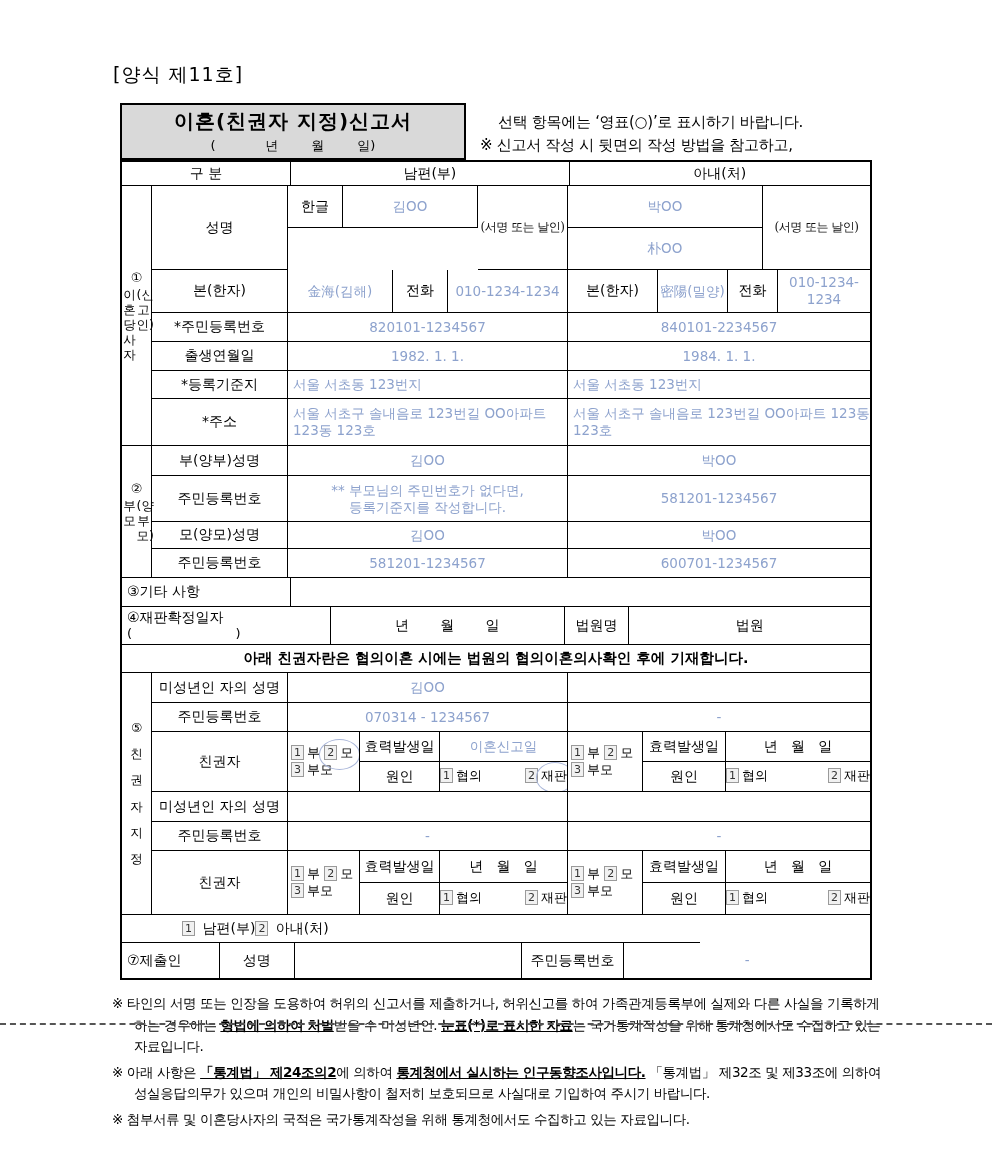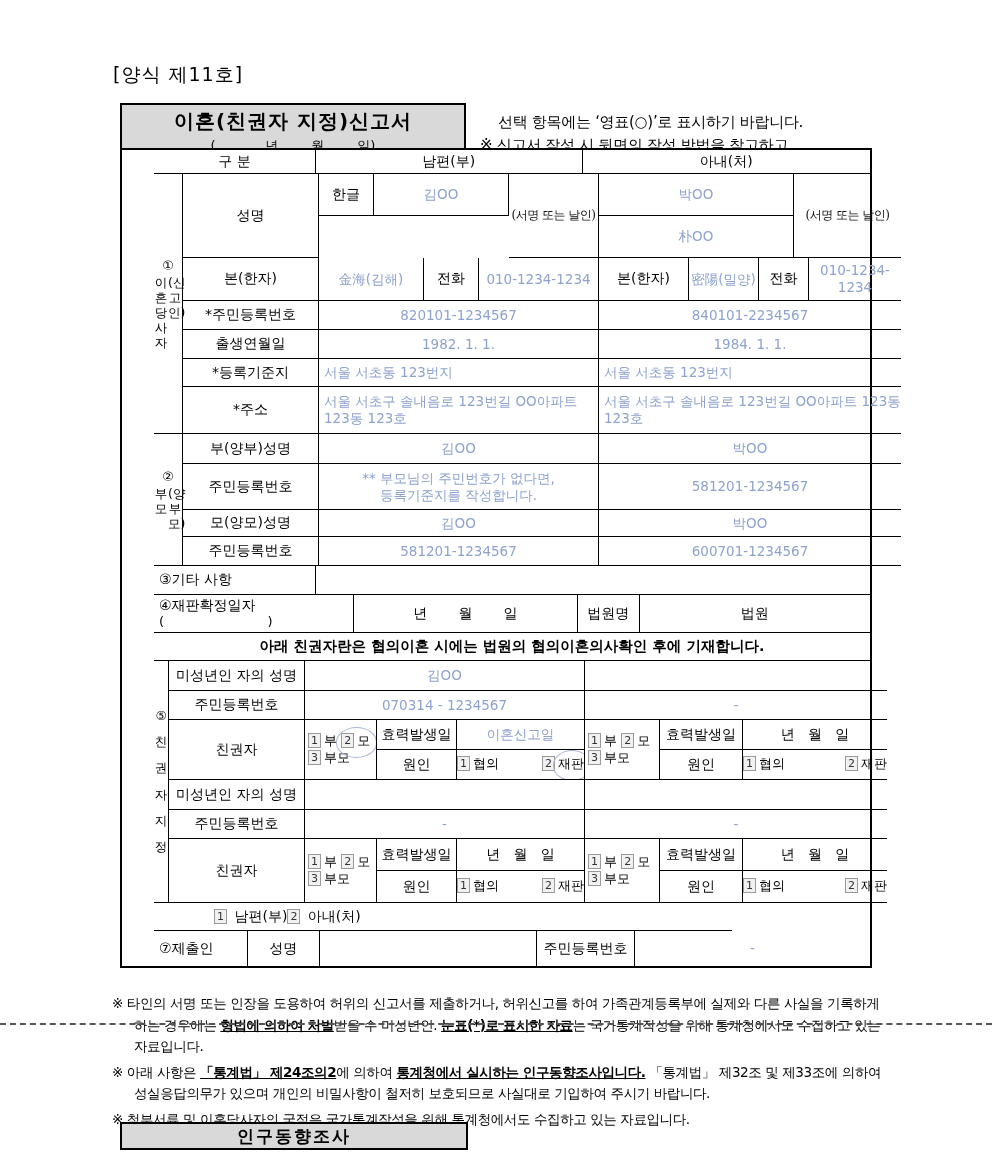--- a/index.html
+++ b/index.html
@@ -8,21 +8,21 @@
 
   .form-tag { position:absolute; left:113px; top:62px; font-size:19px; letter-spacing:1px; }
 
   .hdr { position:absolute; left:120px; top:103px; width:752px; display:flex; }
   .title-box { width:346px; height:57px; background:#d9d9d9; border:2px solid #000;
                display:flex; flex-direction:column; align-items:center; justify-content:center; }
   .title-box .t1 { font-size:20px; font-weight:bold; letter-spacing:1px; }
   .title-box .t2 { font-size:13px; white-space:pre; margin-top:2px; }
   .hdr-note { flex:1; padding:8px 0 0 14px; font-size:15px; line-height:1.55; letter-spacing:-0.3px; }
 
-  .form-table { position:absolute; left:120px; top:148px; width:752px; border:2px solid #000; background:#fff;padding-left:32px; }
+  .form-table { position:absolute; left:120px; top:160px; width:752px; border:2px solid #000; background:#fff; }
   .row { display:flex; }
   .c { border-right:1px solid #000; border-bottom:1px solid #000;
        display:flex; align-items:center; justify-content:center;
        text-align:center; font-size:14px; line-height:1.25; white-space:pre-wrap; overflow:hidden; }
   .nr { border-right:none; }
   .nb { border-bottom:none; }
   .al { justify-content:flex-start; text-align:left; padding-left:5px; }
   .v { color:#8da2cd; font-size:13.5px; }
   .sign { font-size:12px; color:#111; font-family:"DejaVu Serif","Liberation Serif",serif; letter-spacing:-0.5px; }
   .col { display:flex; flex-direction:column; }
@@ -328,15 +328,14 @@
       <span>※  타인의 서명 또는 인장을 도용하여 허위의 신고서를 제출하거나, 허위신고를 하여 가족관계등록부에 실제와 다른 사실을 기록하게 하는 경우에는 </span><b><u>형법에 의하여 처벌</u></b><span>받을 수 미성년인. </span><b><u>눈표(*)로 표시한 자료</u></b><span>는 국가통계작성을 위해 통계청에서도 수집하고 있는 자료입니다.</span>
     </div>
     <div class="fn">
       <span>※  아래 사항은 </span><b><u>「통계법」 제24조의2</u></b><span>에 의하여 </span><b><u>통계청에서 실시하는 인구동향조사입니다.</u></b><span> 「통계법」 제32조 및 제33조에 의하여 성실응답의무가 있으며 개인의 비밀사항이 철저히 보호되므로 사실대로 기입하여 주시기 바랍니다.</span>
     </div>
     <div class="fn">※  첨부서류 및 이혼당사자의 국적은 국가통계작성을 위해 통계청에서도 수집하고 있는 자료입니다.</div>
   </div>
 
   <div class="dash-line"></div>
 
-  <div class="bottom-box">인구동향조사</div>
 
 </div>
 
 </body></html>

